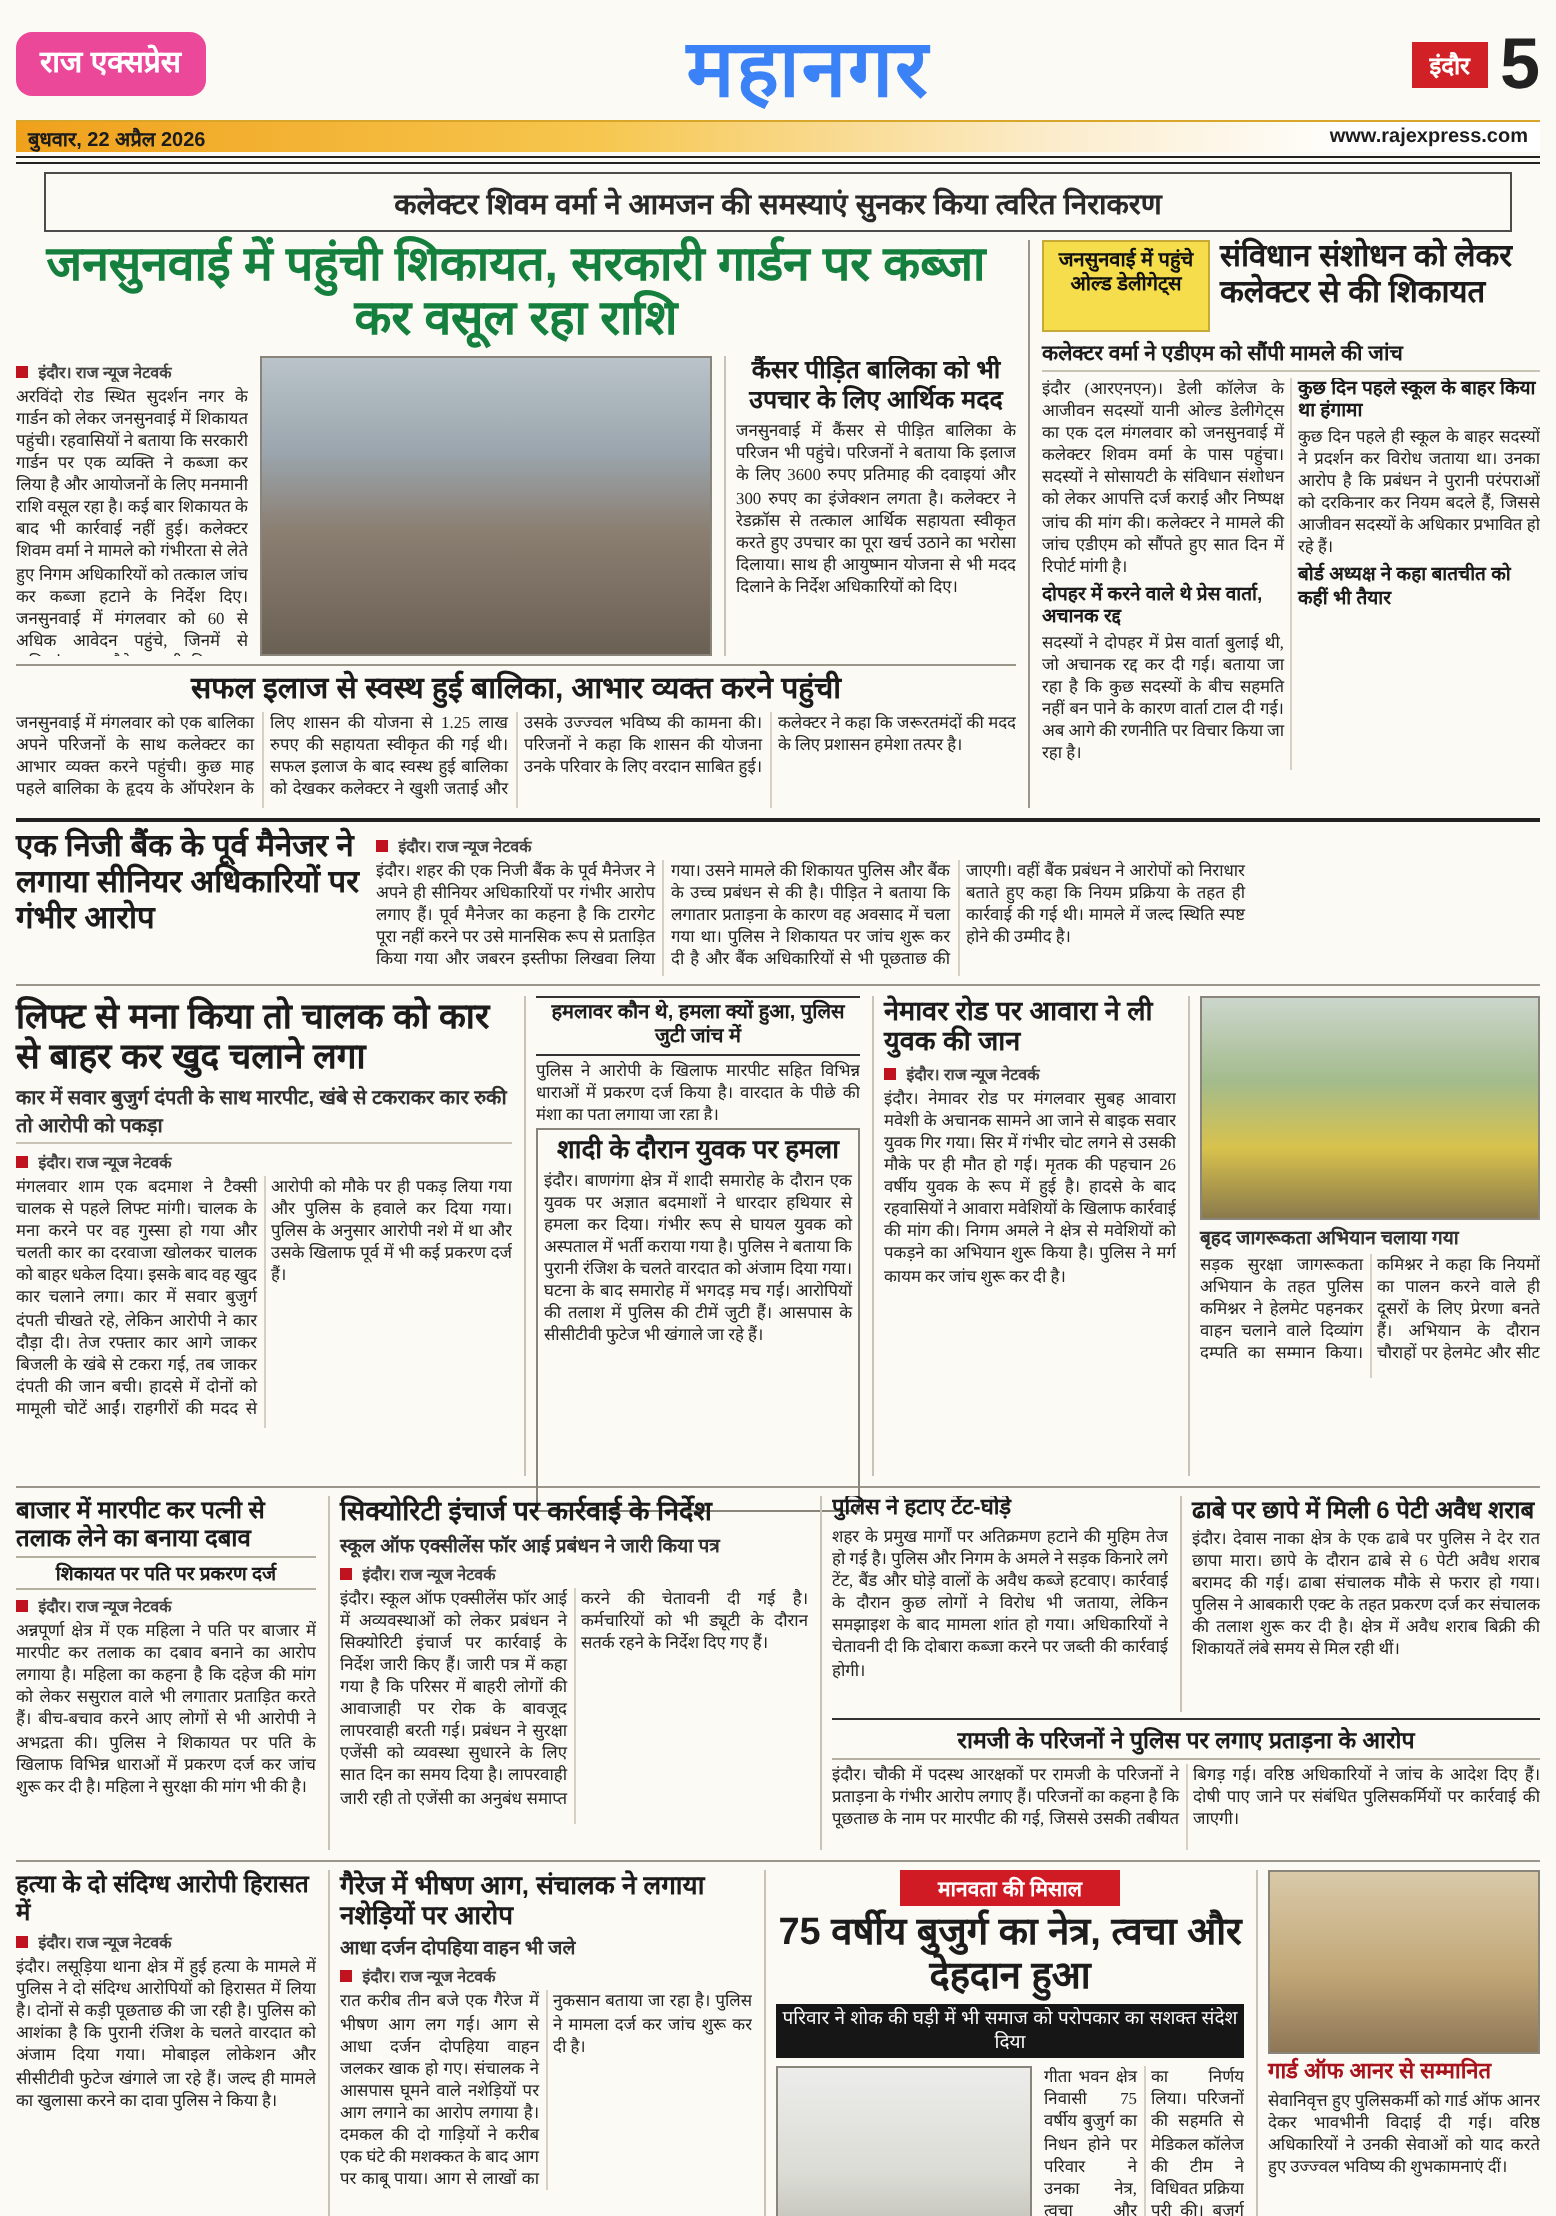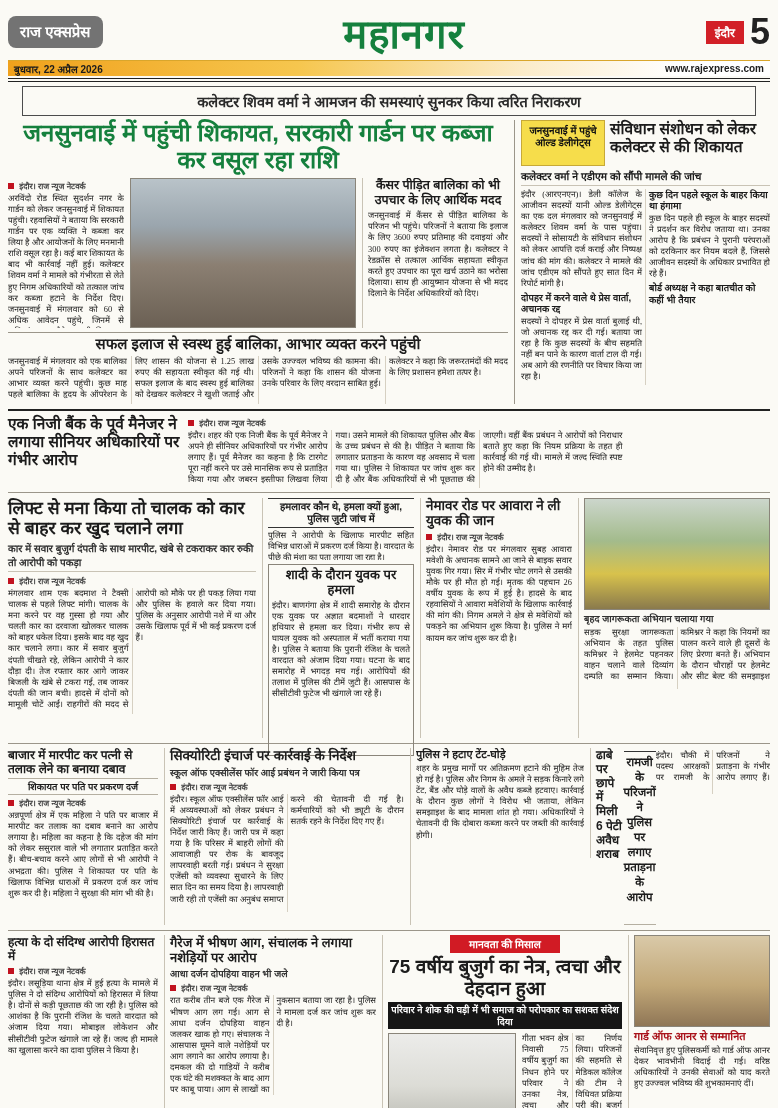--- a/index.html
+++ b/index.html
@@ -4,22 +4,22 @@
 <style>
   *{box-sizing:border-box;margin:0;padding:0}
   html,body{background:#e9e6df}
   body{width:778px;font-family:"Liberation Serif","DejaVu Serif",serif;color:#1c1c1c}
   .page{width:778px;height:1108px;margin:0 auto;background:#fbfaf5;padding:4px 8px;overflow:hidden;position:relative}
   .sans{font-family:"Liberation Sans","DejaVu Sans",sans-serif}
   .clip{overflow:hidden}
 
   
   .mast-row{display:flex;align-items:center;height:56px}
-  .brand-box{background:#737373;color:#fff;font-weight:bold;font-size:15px;line-height:1.1;padding:8px 12px;border-radius:8px;text-align:center;max-width:150px}
-  .section-title{flex:1;text-align:center;color:#15803d;font-weight:bold;font-size:40px;letter-spacing:1px}
+  .brand-box{background:#ec4899;color:#fff;font-weight:bold;font-size:15px;line-height:1.1;padding:8px 12px;border-radius:8px;text-align:center;max-width:150px}
+  .section-title{flex:1;text-align:center;color:#3b82f6;font-weight:bold;font-size:40px;letter-spacing:1px}
   .page-meta{display:flex;align-items:center;gap:6px}
   .city-box{background:#d22027;color:#fff;font-weight:bold;font-size:12px;padding:3px 9px}
   .page-num{font-weight:bold;font-size:36px;color:#222}
   .date-strip{display:flex;justify-content:space-between;align-items:center;height:16px;padding:0 6px;background:linear-gradient(to right,#f0a11c,#f6c64e 38%,#fbeccb 68%,#ffffff 88%);font-size:10px;font-weight:bold;border-top:1px solid #d9a62c}
   .masthead{border-bottom:4px double #222;padding-bottom:2px}
 
   
   .kicker-box{margin:4px 14px;border:1.5px solid #4c4c4c;text-align:center;font-weight:bold;font-size:14.5px;color:#2a2a2a;padding:4px 2px}
 
   
@@ -55,52 +55,52 @@
   .bank{border-top:2px solid #222;border-bottom:1px solid #9b968a;margin-top:5px;padding:4px 0;display:flex;gap:8px}
   .bank-h{width:172px;font-size:15.5px;line-height:1.18;font-weight:bold}
   .bank-right{flex:1}
   .bank-body{height:58px}
 
   
   .row2{display:flex;gap:6px;margin-top:5px;height:240px}
   .r2a{width:248px}
   .r2a-h{font-size:17.5px;line-height:1.15;font-weight:bold}
   .r2a-deck{font-size:10px;font-weight:bold;color:#333;margin:3px 0;border-bottom:1px solid #c9c3b5;padding-bottom:2px}
-  .r2b{width:152px;border-left:1px solid #c9c3b5;padding-left:5px}
+  .r2b{width:168px;border-left:1px solid #c9c3b5;padding-left:5px}
   .strip-line{border-top:1.5px solid #333;border-bottom:1.5px solid #333;font-size:10px;font-weight:bold;text-align:center;padding:2px 0;line-height:1.2}
   .wed-box{border:1px solid #8a857a;margin-top:4px;padding:3px;height:192px}
   .wed-h{font-size:13px;font-weight:bold;text-align:center;line-height:1.15;margin-bottom:2px}
   .r2c{width:152px;border-left:1px solid #c9c3b5;padding-left:5px}
   .r2c-h{font-size:13.5px;font-weight:bold;line-height:1.15}
   .r2d{flex:1;border-left:1px solid #c9c3b5;padding-left:5px}
   .rally-photo{width:100%;height:112px;background:linear-gradient(180deg,#ccd6cc 0%,#a3bb8c 38%,#d8c24c 68%,#8a7a4c 100%)}
   .r2d-h{font-size:13px;font-weight:bold;line-height:1.15;margin-top:3px}
   .r2d-deck{font-size:9.5px;font-weight:bold;color:#333;margin:2px 0}
 
   
   .row3a{display:flex;gap:6px;margin-top:5px;border-top:1px solid #9b968a;padding-top:4px;height:182px}
   .r3-c1{width:150px}
   .h-sm{font-size:12px;font-weight:bold;line-height:1.18}
   .deck-rule{font-size:9.5px;font-weight:bold;border-top:1px solid #b5afa1;border-bottom:1px solid #b5afa1;padding:1px 0;margin:2px 0;text-align:center}
   .r3-c2{width:240px;border-left:1px solid #c9c3b5;padding-left:5px}
-  .r3-c34{flex:1;border-left:1px solid #c9c3b5;padding-left:5px;display:flex;flex-direction:row}
+  .r3-c34{flex:1;border-left:1px solid #c9c3b5;padding-left:5px;display:flex;flex-direction:column}
   .r3-c34-top{display:flex;gap:6px;height:110px}
   .r3-c3{width:168px}
   .r3-c4{flex:1;border-left:1px solid #c9c3b5;padding-left:5px}
   .police-h{font-size:11px;font-weight:bold;line-height:1.2;margin-bottom:2px}
   .ramji-h{border-top:1.5px solid #333;border-bottom:1px solid #b5afa1;font-size:11.5px;font-weight:bold;text-align:center;padding:2px 0;margin-top:3px}
 
   
   .row3b{display:flex;gap:6px;margin-top:5px;border-top:1px solid #9b968a;padding-top:4px;height:178px}
   .r3b-d1{width:150px}
   .r3b-d2{width:212px;border-left:1px solid #c9c3b5;padding-left:5px}
   .r3b-d3{flex:1;border-left:1px solid #c9c3b5;padding-left:5px}
   .manavta-label{display:block;margin:0 auto;width:110px;background:#d11b24;color:#fff;font-weight:bold;font-size:10.5px;text-align:center;padding:2px 0}
   .manavta-h{font-size:19px;font-weight:bold;text-align:center;line-height:1.15;margin:3px 0}
-  .manavta-strip{background:#161616;color:#fff;font-size:9.5px;font-weight:bold;text-align:center;padding:2px 3px;line-height:1.2}
+  .manavta-strip{background:#161616;color:#fff;font-size:9.5px;font-weight:normal;text-align:center;padding:2px 3px;line-height:1.2}
   .manavta-row{display:flex;gap:6px;margin-top:4px;height:96px}
   .manavta-photo{width:128px;height:96px;background:linear-gradient(180deg,#ececea 0%,#dcdcd6 55%,#b8b8b0 100%)}
   .r3b-d4{width:142px;border-left:1px solid #c9c3b5;padding-left:5px}
   .guard-photo{width:100%;height:92px;background:linear-gradient(180deg,#d9c9a8 0%,#c2a878 55%,#8f7656 100%)}
   .guard-h{font-size:11px;font-weight:bold;color:#a9131b;margin:3px 0 2px;line-height:1.2}
 </style>
 </head>
 <body>
 
 <div class="page">

